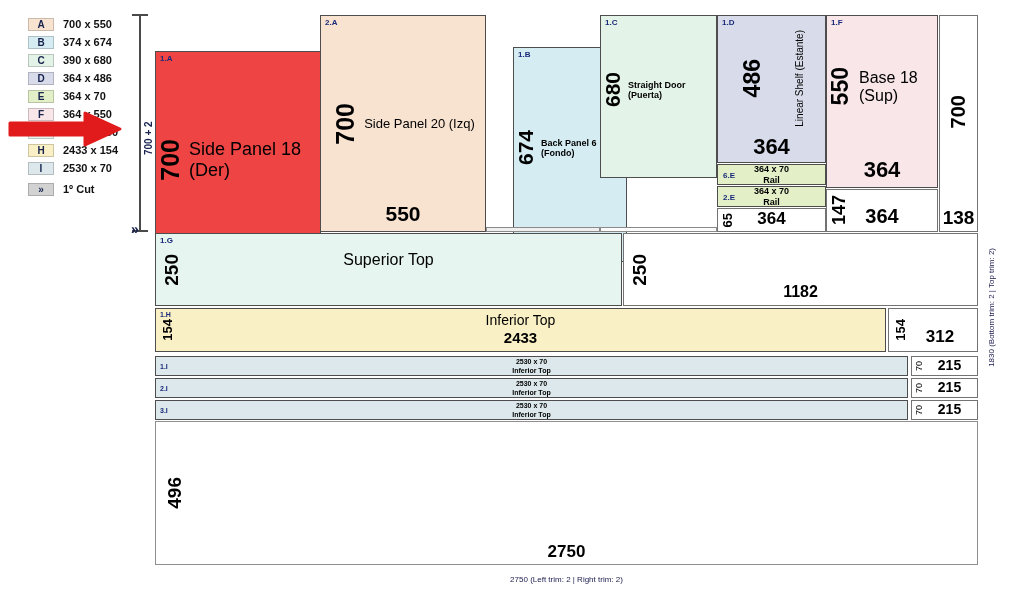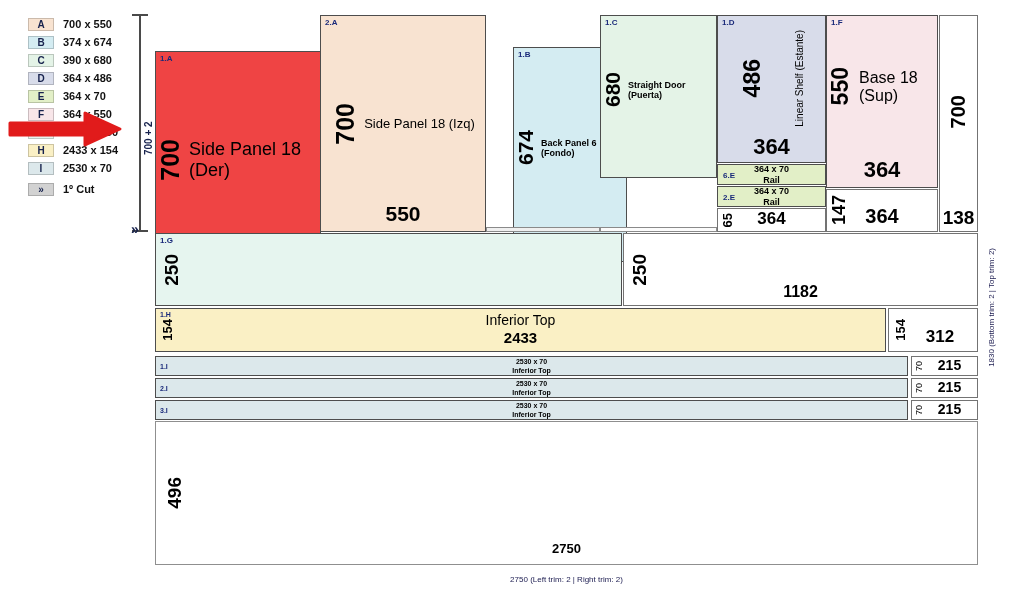--- a/index.html
+++ b/index.html
@@ -87,21 +87,21 @@
       <span class="vert num" style="font-size:25px">700</span>
       <span style="font-size:18px">Side Panel 18 (Der)</span>
     </div>
     <span class="wdim" style="bottom:5px;font-size:21px">550</span>
   </div>
 
   <div class="panel" style="left: 320px; top: 15px; width: 166px; height: 217px; background: rgb(248, 227, 209);">
     <span class="pid">2.A</span>
     <div class="mid" style="gap:4px;bottom:0">
       <span class="vert num" style="font-size:25px">700</span>
-      <span style="font-size:13px">Side Panel 18 (Izq)</span>
+      <span style="font-size:13px">Side Panel 20 (Izq)</span>
     </div>
     <span class="wdim" style="bottom:5px;font-size:21px">550</span>
   </div>
 
   <div class="panel" style="left: 513px; top: 15px; width: 114px; height: 215px; background: rgb(212, 236, 242); margin-top: 32px;">
     <span class="pid">1.B</span>
     <div class="mid" style="gap:3px;bottom:14px">
       <span class="vert num" style="font-size:21px">674</span>
       <span style="font-size:9px;font-weight:bold">Back Panel 6 (Fondo)</span>
     </div>
@@ -167,20 +167,21 @@
         <span class="vert num" style="font-size:20px">700</span>
       </div>
     <span class="wdim" style="bottom:2px;font-size:19px">138</span>
   </div>
 
   <div class="panel" style="left: 155px; top: 233px; width: 467px; height: 73px; background: rgb(230, 245, 239);">
     <span class="pid">1.G</span>
     <div class="vleft" style="left:5px">
         <span class="vert num" style="font-size:19px">250</span>
       </div>
+    <span class="abs" style="left:0;right:0;top:17px;text-align:center;font-size:16px">Superior Top</span>
   </div>
   <div class="off" style="left:623px;top:233px;width:355px;height:73px">
     <div class="vleft" style="left:5px">
         <span class="vert num" style="font-size:19px">250</span>
       </div>
     <span class="wdim" style="bottom:4px;font-size:16px">1182</span>
   </div>
 
   <div class="panel" style="left: 155px; top: 308px; width: 731px; height: 44px; background: rgb(250, 240, 197);">
     <span class="pid" style="font-size:7px">1.H</span>
@@ -238,21 +239,21 @@
     <div class="vleft" style="left:2px">
         <span class="vert" style="font-size:9px">70</span>
       </div>
     <span class="wdim" style="bottom:2px;left:10px;font-size:14px">215</span>
   </div>
 
   <div class="off" style="left:155px;top:421px;width:823px;height:144px;border-color:#8f8f8f">
     <div class="vleft" style="left:8px">
         <span class="vert num" style="font-size:19px">496</span>
       </div>
-    <span class="wdim" style="bottom:8px;font-size:13px">2750</span>
+    <span class="wdim" style="bottom:2px;font-size:17px">2750</span>
   </div>
 
   <div class="abs cap" style="left:155px;width:823px;top:575px;text-align:center">2750 (Left trim: 2  | Right trim: 2)</div>
   <div class="abs" style="left:983px;top:0;width:16px;height:615px;display:flex;align-items:center;justify-content:center">
     <span class="vert cap">1830 (Bottom trim: 2 | Top trim: 2)</span>
   </div>
 
   <svg class="abs" style="left:6px;top:108px;z-index:10" width="116" height="42" viewBox="0 0 116 42">
     <polygon id="arrow-poly" points="4,15 79,15 79,5 114,21 79,37 79,27 4,27" fill="#e11b1b" stroke="#e11b1b" stroke-width="3" stroke-linejoin="round"></polygon>
   </svg>

